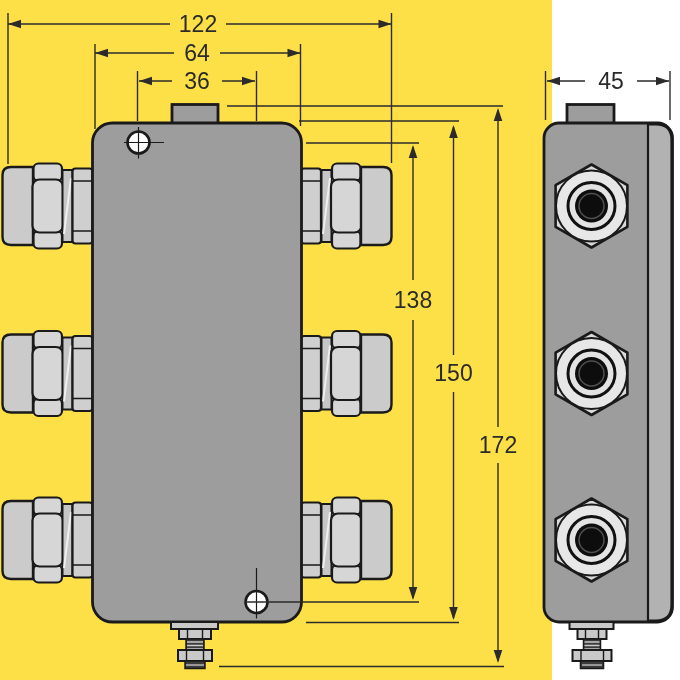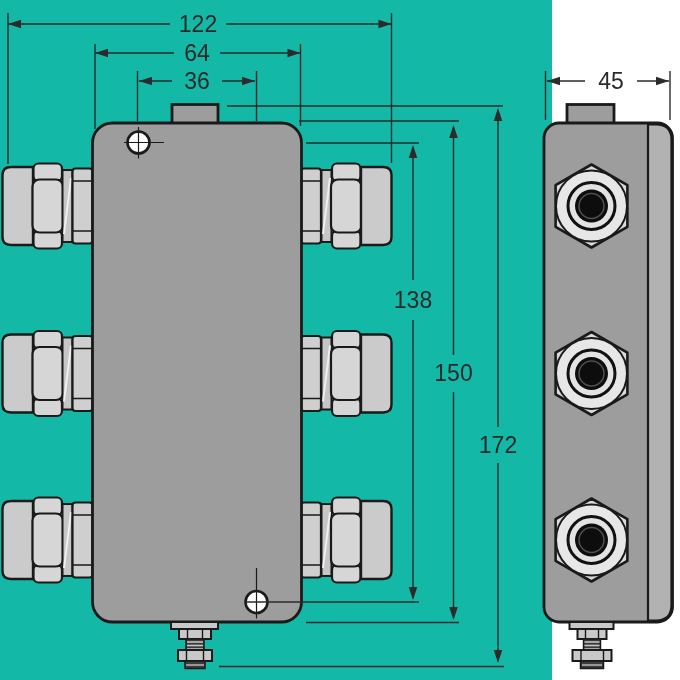--- a/index.html
+++ b/index.html
@@ -1,16 +1,16 @@
 <!DOCTYPE html>
 <html><head>
 <meta charset="utf-8">
 <style>
   html,body{margin:0;padding:0;background:#ffffff;}
-  .stage{width:552px;height:680px;position:relative;background:#14b8a6;}
+  .stage{width:552px;height:680px;position:relative;background:#fde047;}
   
   .dim{stroke:#2b2b2b;stroke-width:1.4;fill:none;}
   .arr{fill:#2b2b2b;stroke:none;}
   .dimtxt{font:23px "Liberation Sans",sans-serif;fill:#2a2a2a;text-anchor:middle;}
   .body-ol{stroke:#1a1a1a;stroke-width:2.8;}
   .cap{fill:#cbcbcb;stroke:#1a1a1a;stroke-width:2.4;}
   .nut{fill:#d6d6d6;stroke:#1a1a1a;stroke-width:2.2;}
   .wsh{fill:#c6c6c6;stroke:#1a1a1a;stroke-width:2;}
   .lock{fill:#cfcfcf;stroke:#1a1a1a;stroke-width:2.2;}
   .thin{stroke:#1a1a1a;stroke-width:1.4;fill:none;}

